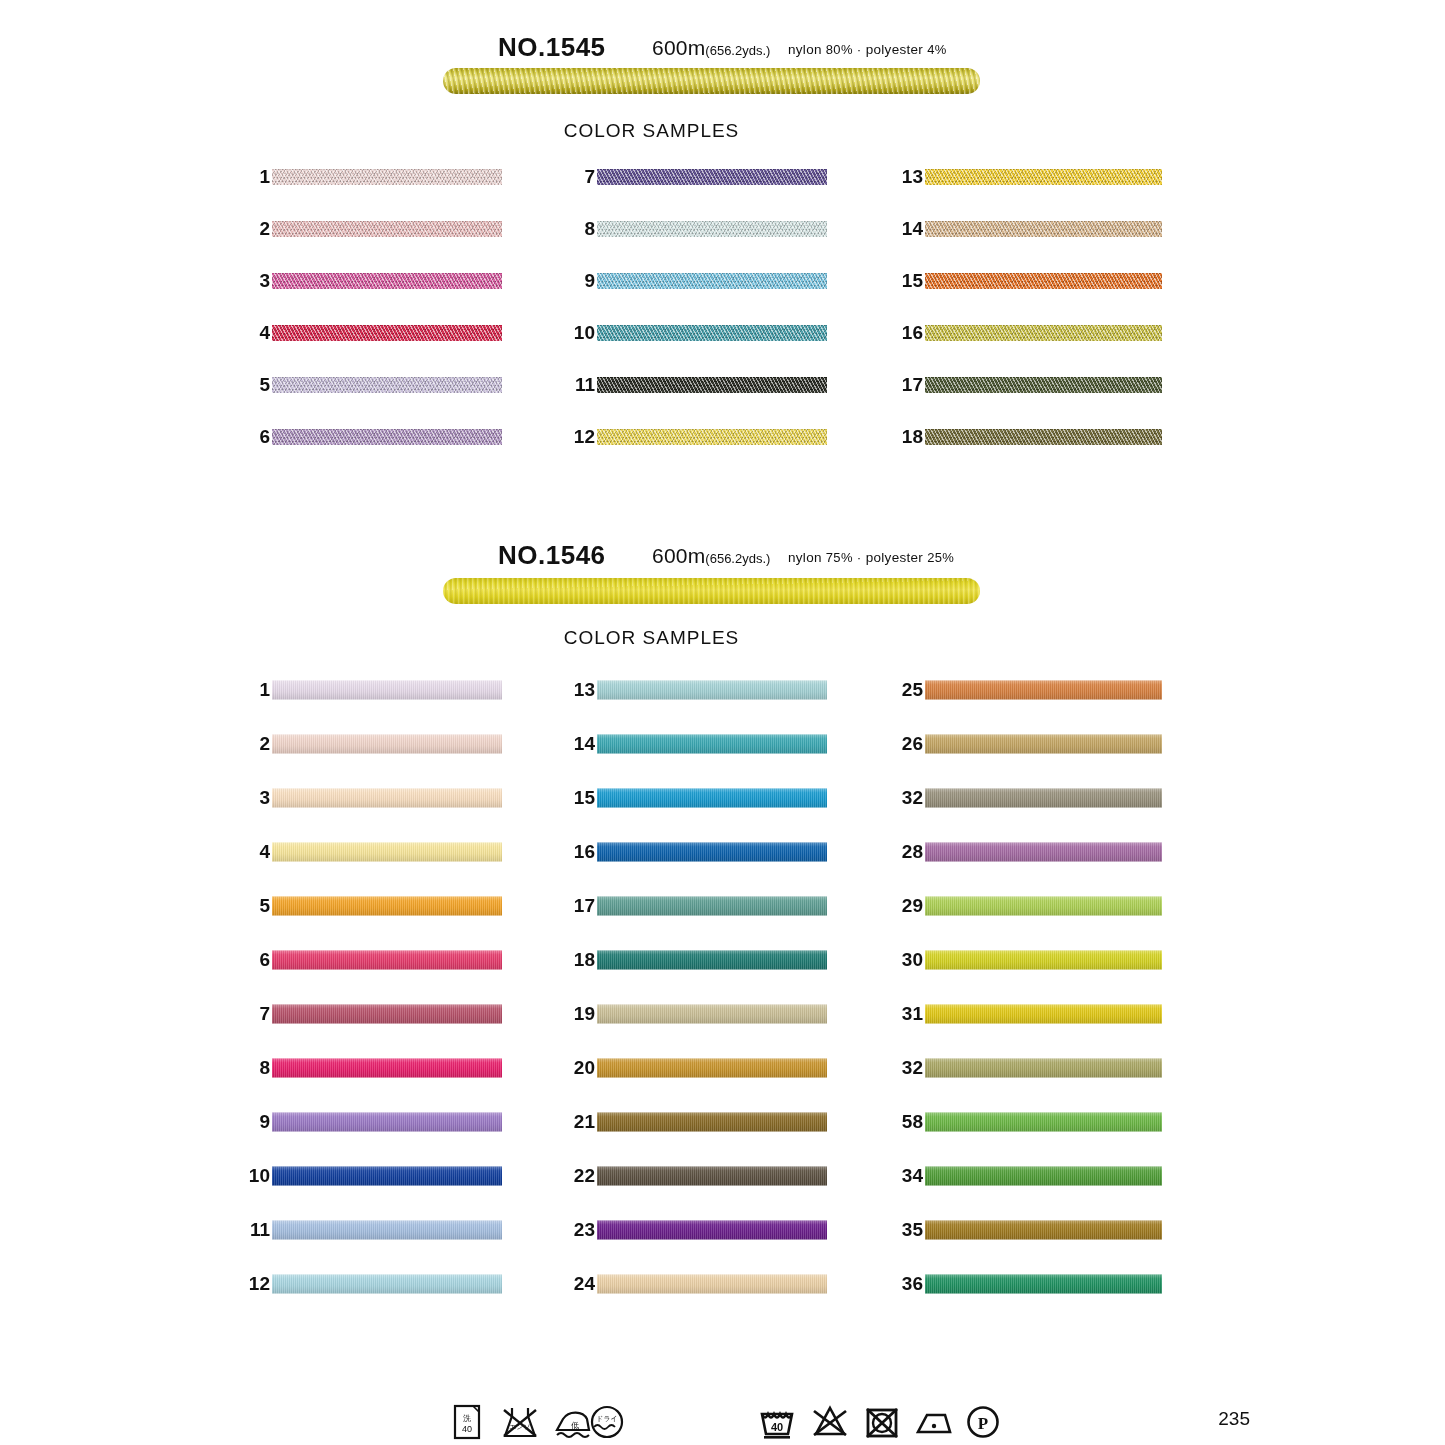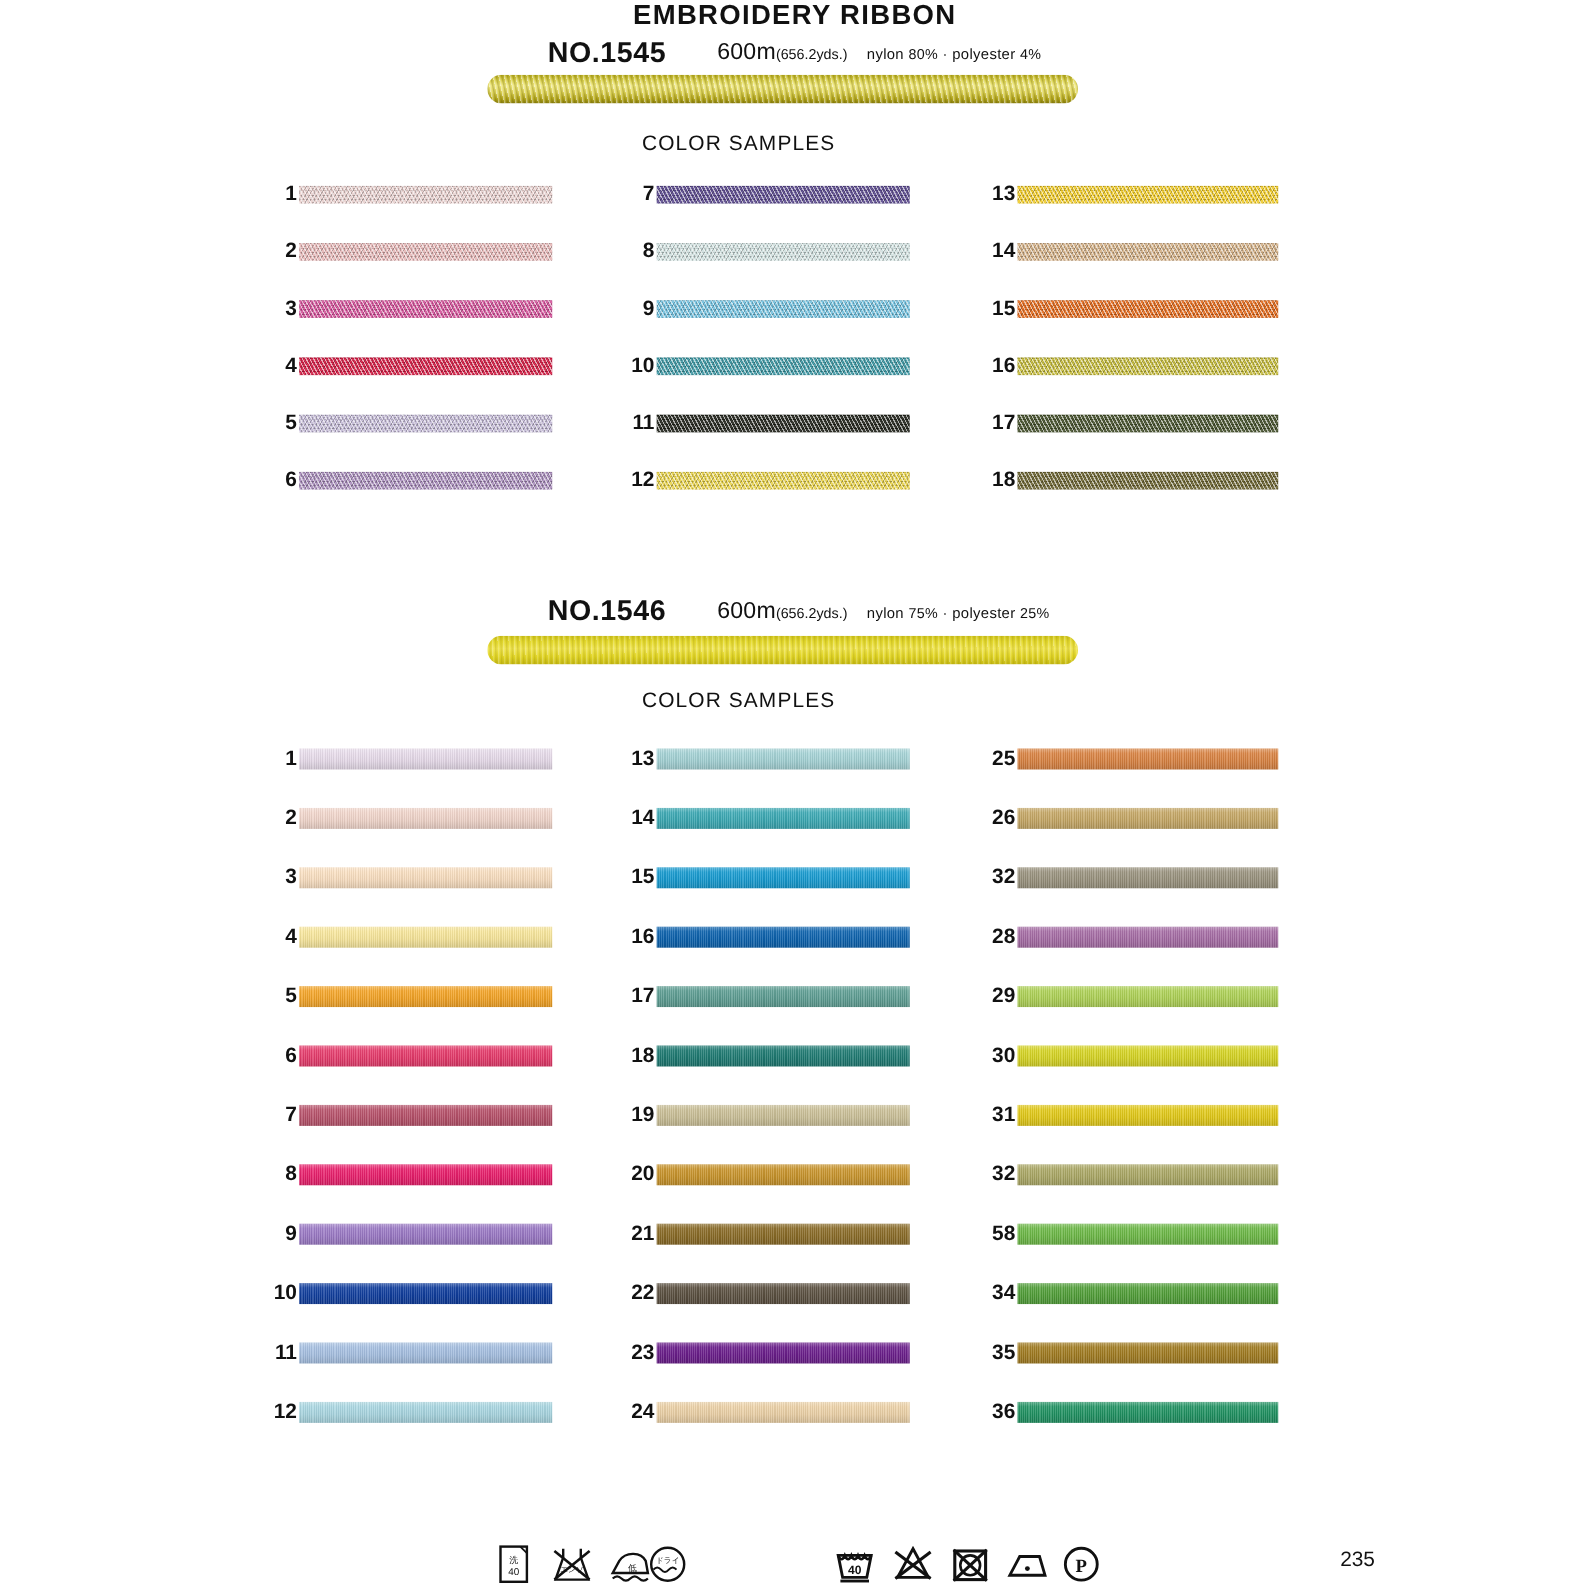--- a/index.html
+++ b/index.html
@@ -52,21 +52,21 @@
   .hero-2{
     top:578px;
     background:
       repeating-linear-gradient(88deg,
         rgba(255,255,255,.30) 0px,rgba(255,255,255,0) 2px,
         rgba(120,105,0,.18) 3px,rgba(255,255,255,0) 5px),
       linear-gradient(180deg,#cfc41a 0%,#e4d92c 20%,#efe44e 45%,#e2d626 72%,#c6ba14 100%);
   }
   .color-samples{
     position:absolute;left:0;width:1303px;text-align:center;
-    font-size:19px;letter-spacing:1px;color:#111;padding-left:20px;
+    font-size:19px;letter-spacing:1px;color:#111;
   }
 
   
   .swatch-row{position:absolute;height:34px;}
   .sw-num{
     position:absolute;left:0;top:50%;transform:translateY(-50%);
     width:30px;text-align:right;
     font-size:19px;font-weight:bold;color:#111;
   }
   .sw-chip{
@@ -107,21 +107,20 @@
     position:absolute;right:195px;top:1408px;
     font-size:19px;color:#111;
   }
   svg{display:block;overflow:visible;}
 </style>
 </head>
 <body>
 
 <div class="page">
 
-  <div class="main-title">EMBROIDERY  RIBBON</div>
 
   <div class="prod-head" style="top:32px">
     <span class="prod-no">NO.1545</span>
     <span class="prod-len"><span>600m</span><span class="sub">(656.2yds.)</span></span>
     <span class="prod-comp">
       <span>nylon</span>&nbsp;<span class="pct">80%</span>
       <span>·</span>
       <span>polyester</span>&nbsp;<span class="pct">4%</span>
     </span>
   </div>

